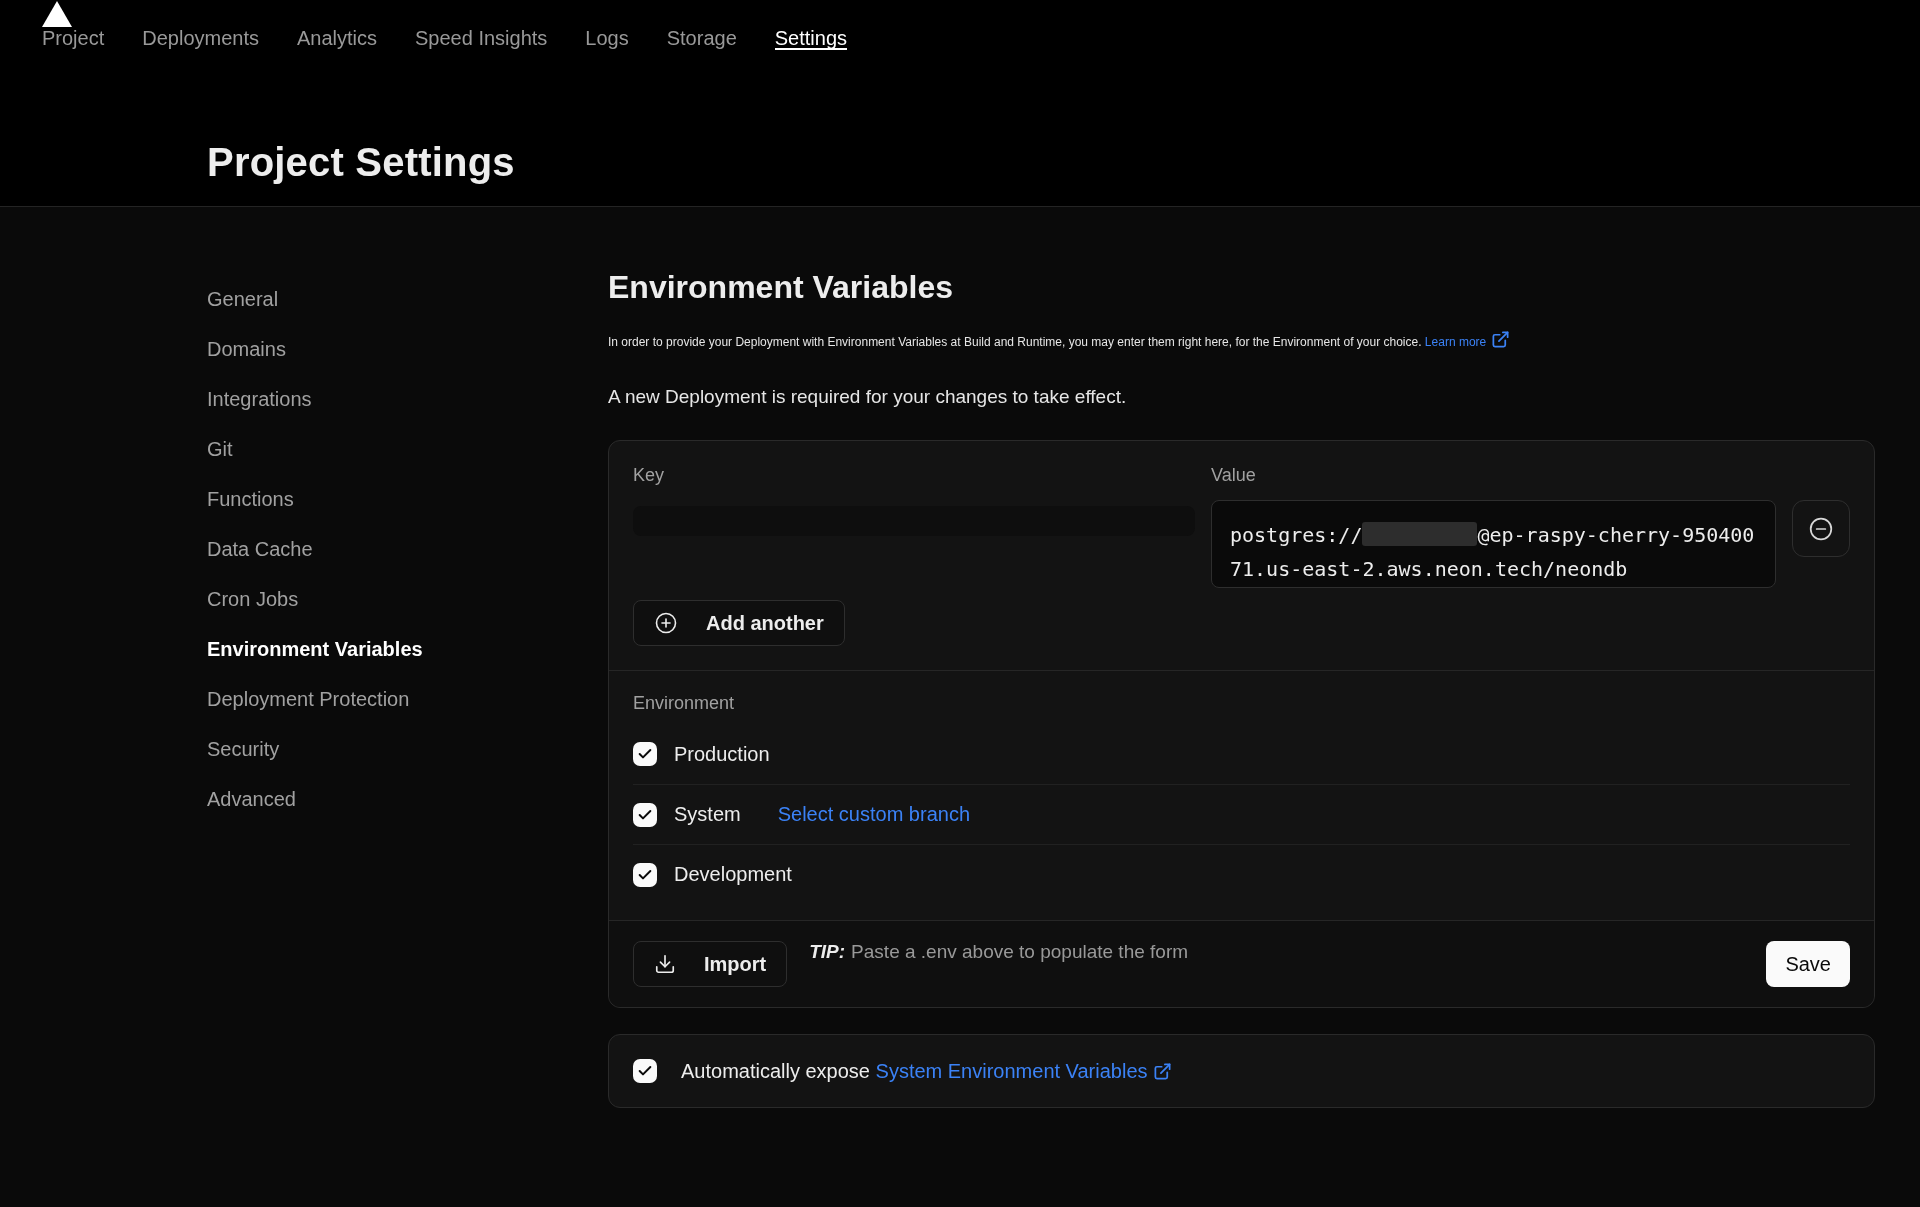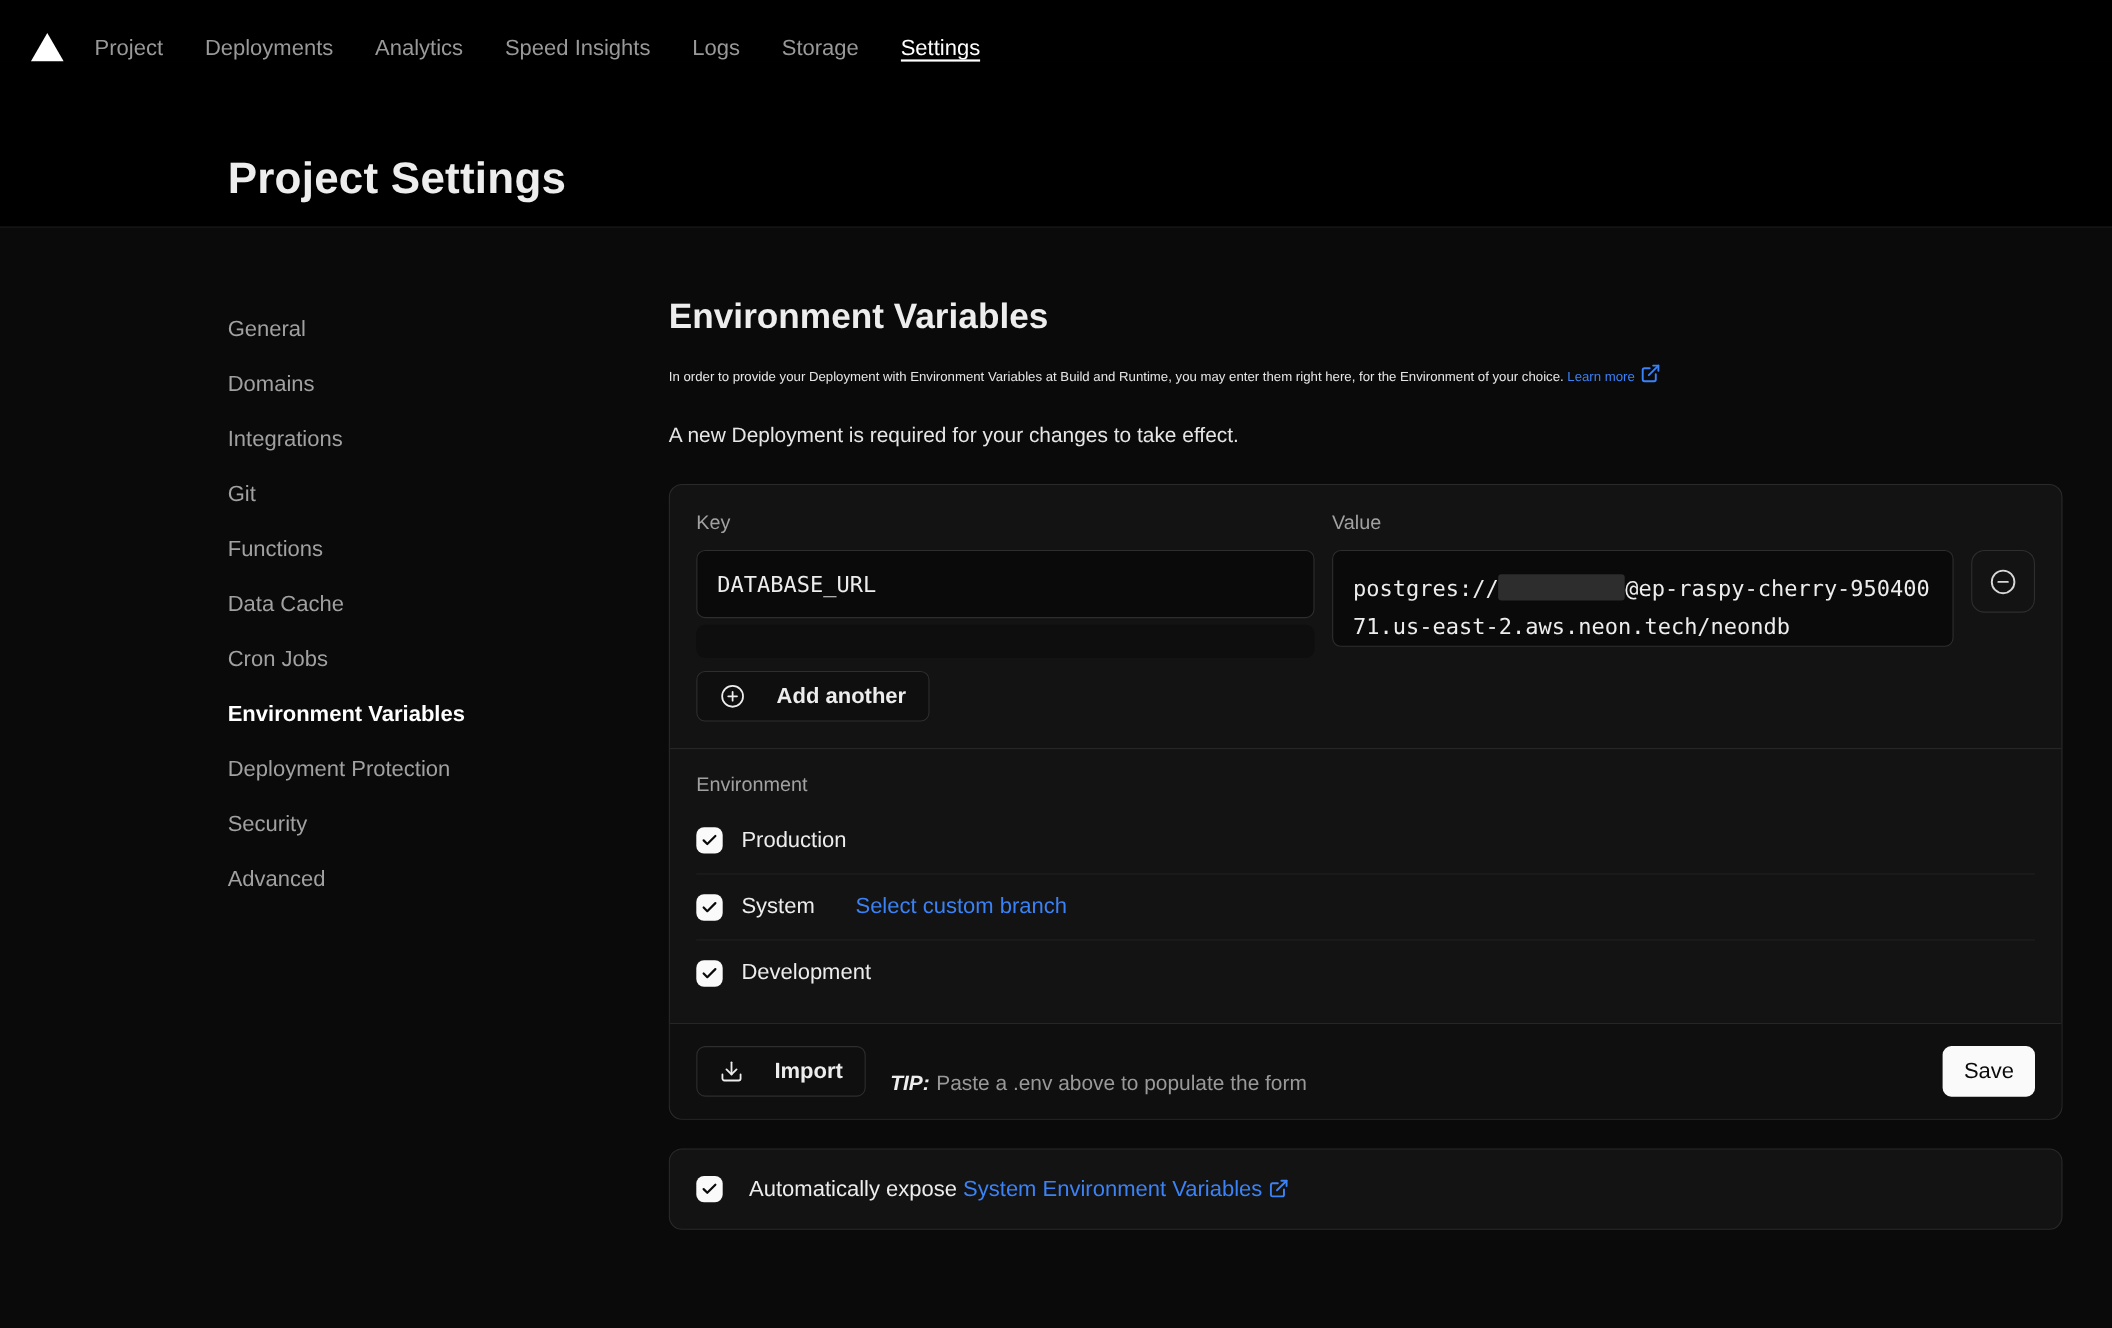--- a/index.html
+++ b/index.html
@@ -1,19 +1,19 @@
 <!DOCTYPE html>
 <html><head>
 <meta charset="utf-8">
 <style>
   * { margin:0; padding:0; box-sizing:border-box; }
   html,body { width:1920px; height:1207px; background:#0a0a0a; font-family:"Liberation Sans", sans-serif; overflow:hidden; }
 
   
-  .topnav { height:56px; background:#000; display:flex; align-items:flex-end; padding-left:28px; }
+  .topnav { height:56px; background:#000; display:flex; align-items:flex-start; padding-left:42px;flex-direction:column; }
   .logo-wrap { display:flex; align-items:center; margin-right:28px; }
   .nav-items { display:flex; align-items:stretch; gap:38px; }
   .nav-item { display:flex; align-items:center; font-size:20px; color:#999; cursor:pointer; position:relative; }
   .nav-item.active { color:#fff; }
   .nav-item.active::after { content:""; position:absolute; left:0; right:0; bottom:0; height:2px; background:#fff; }
 
   
   .page-header { height:151px; background:#000; border-bottom:1px solid #242424; padding:84px 0 0 207px; }
   .page-title { font-size:40px; font-weight:600; color:#ededed; letter-spacing:.2px; }
 
@@ -55,21 +55,21 @@
   .env-rows { margin-top:10px; }
   .env-row { height:60px; display:flex; align-items:center; gap:17px; }
   .env-row + .env-row { border-top:1px solid #212121; }
   .env-row-label { font-size:20px; color:#ededed; font-weight:500; }
   .branch-link { font-size:20px; margin-left:20px; }
 
   .checkbox { width:24px; height:24px; background:#fafafa; border-radius:7px; display:flex;
               align-items:center; justify-content:center; cursor:pointer; flex-shrink:0; }
 
   .card-footer { border-top:1px solid #262626; background:#0f0f0f; border-radius:0 0 12px 12px;
-                 padding:20px 24px; display:flex; align-items:flex-end; }
+                 padding:20px 24px; display:flex; align-items:flex-start; }
   .tip { margin-left:22px; font-size:19px; color:#999; }
   .tip b { color:#ededed; font-weight:700; margin-right:6px;font-style:italic; }
   .save-btn { margin-left:auto; height:46px; padding:0 19px; background:#fafafa; color:#0a0a0a;
               border:none; border-radius:8px; font-size:20px; font-weight:500; cursor:pointer; font-family:inherit; }
 
   
   .expose-card { margin-top:26px; height:74px; background:#131313; border:1px solid #2a2a2a; border-radius:12px;
                  display:flex; align-items:center; gap:24px; padding:0 24px; }
   .expose-text { font-size:20px; color:#ededed; }
 </style>
@@ -128,23 +128,20 @@
     <p class="note">A new Deployment is required for your changes to take effect.</p>
 
     <div class="card">
       <div class="card-section1">
         <div class="kv-grid">
           <div class="field-label">Key</div>
           <div class="field-label">Value</div>
           <div></div>
 
           <div>
-            <div class="tinput key-input">
-              <span>DATABASE_URL</span>
-            </div>
             <div class="key-extra"></div>
           </div>
 
           <div class="tinput value-box">
             <span>postgres://</span><span class="mask"></span><span>@ep-raspy-cherry-95040</span><span>071.us-east-2.aws.neon.tech/neondb</span>
           </div>
 
           <button class="remove-btn">
             <svg width="26" height="26" viewBox="0 0 24 24" fill="none" stroke="#d8d8d8" stroke-width="1.6" stroke-linecap="round">
                 <circle cx="12" cy="12" r="9.5"></circle>

